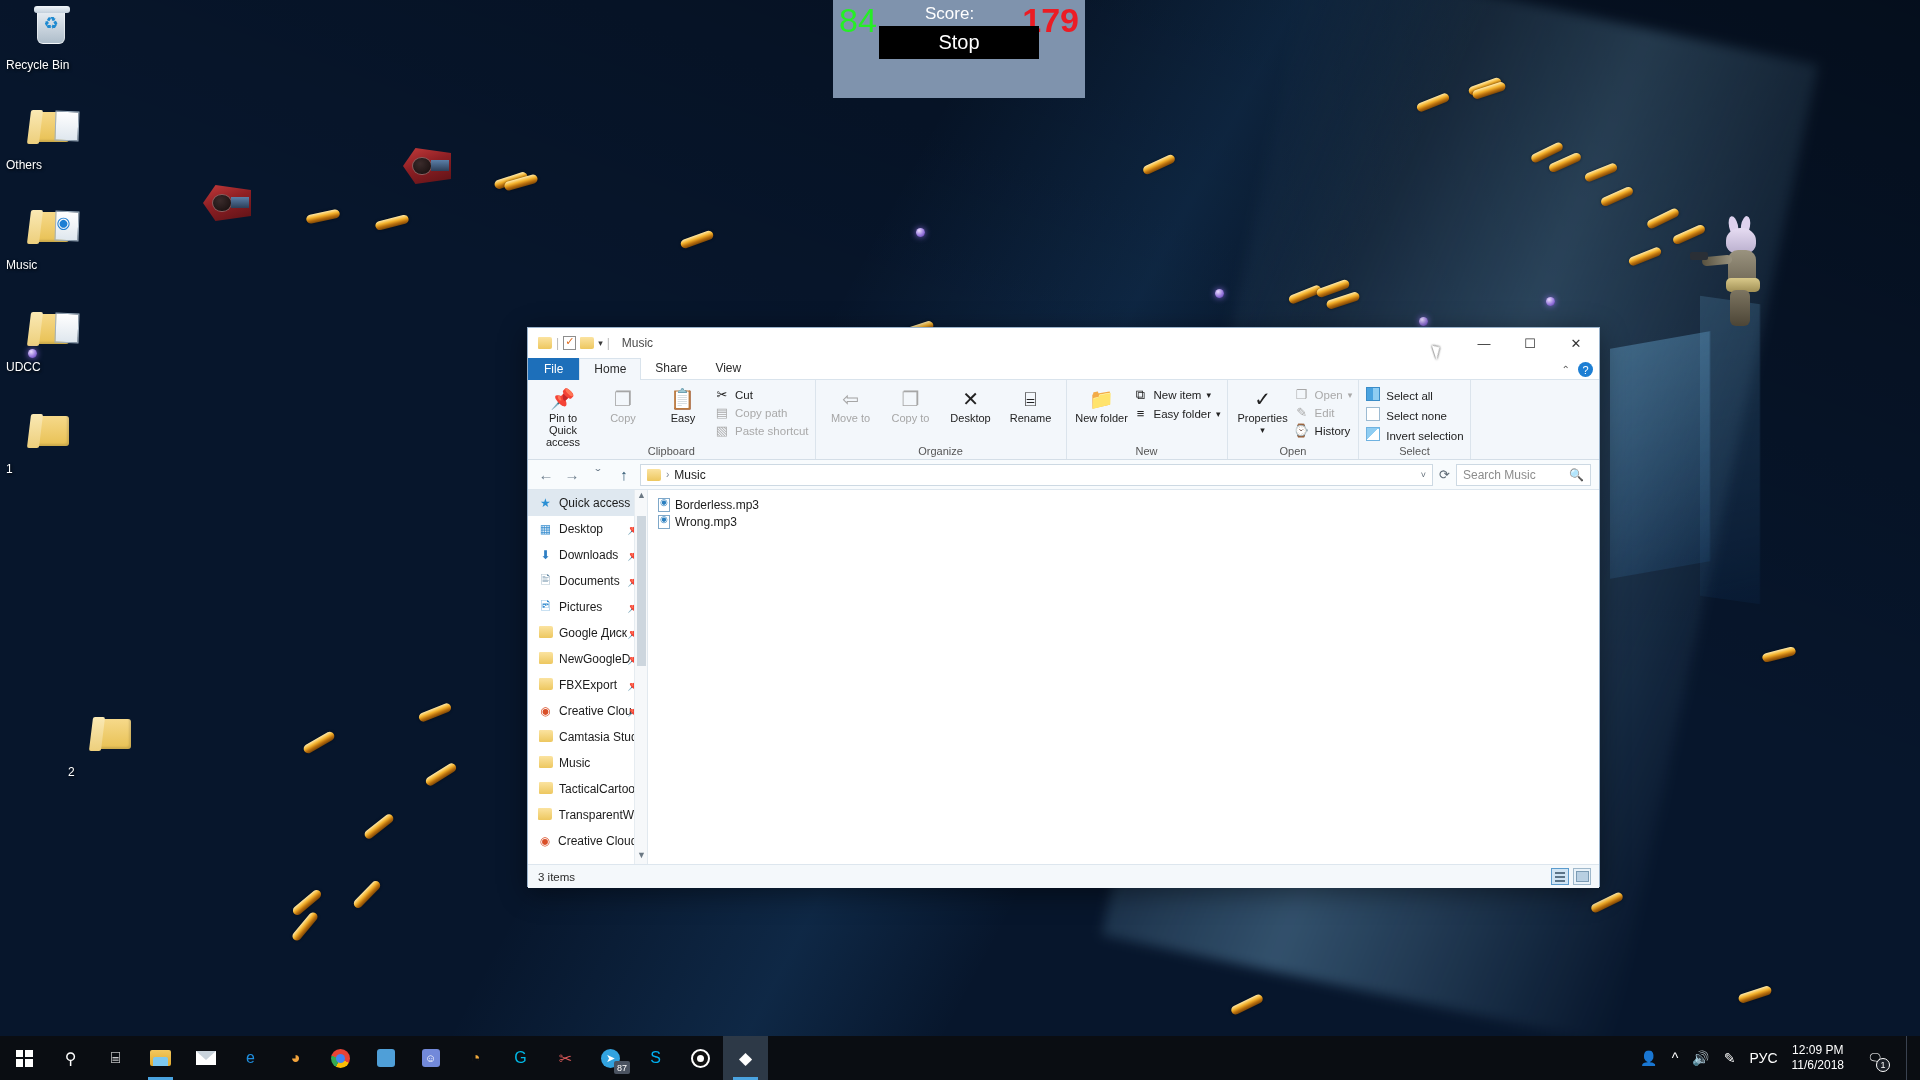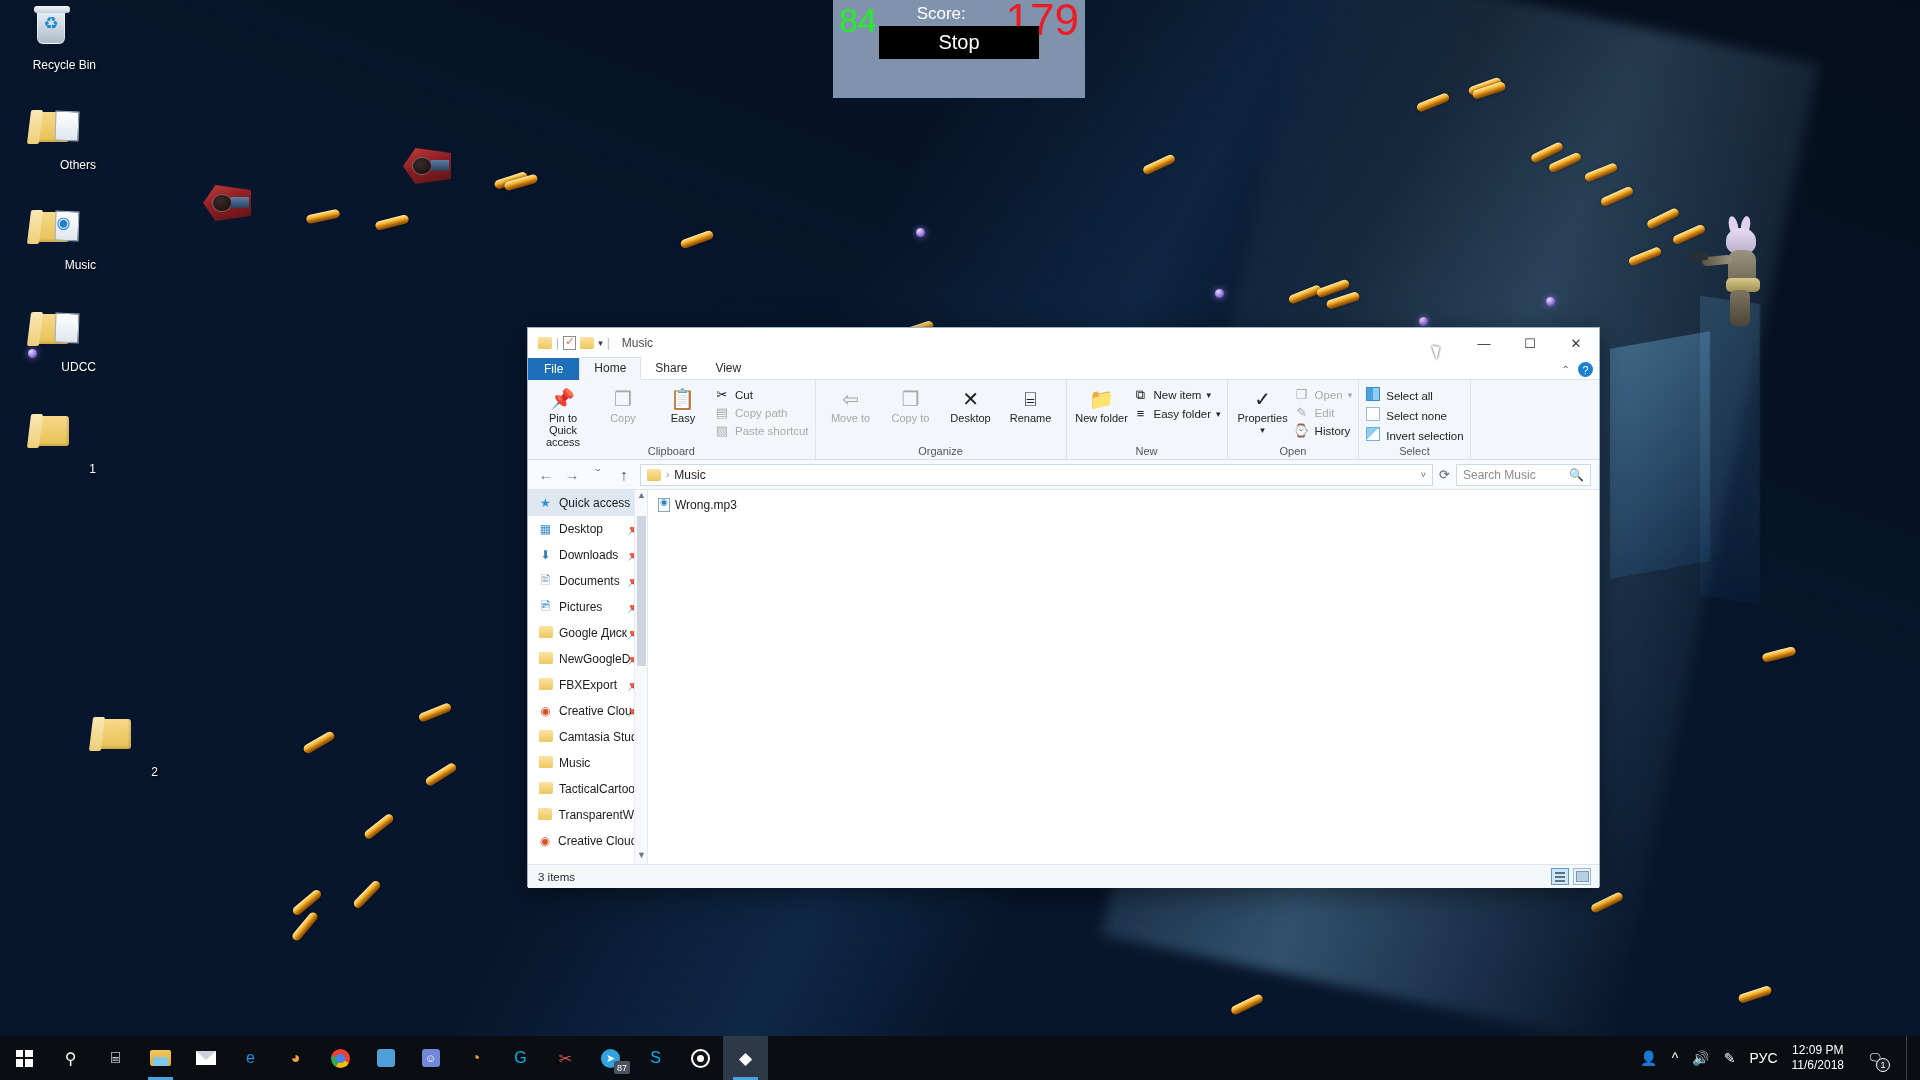--- a/index.html
+++ b/index.html
@@ -24,21 +24,21 @@
     background:
       linear-gradient(118deg, rgba(0,0,0,0) 40%, rgba(70,170,255,0.12) 52%, rgba(0,0,0,0) 60%),
       linear-gradient(200deg, rgba(0,0,0,0.35) 0%, rgba(0,0,0,0) 45%);
   }
   
   .wp-pane{ position:absolute; background:linear-gradient(160deg, rgba(120,200,255,0.40), rgba(40,130,220,0.10)); filter:blur(0.3px);}
   .wp-beam{ position:absolute; background:linear-gradient(100deg, rgba(150,215,255,0.0), rgba(150,215,255,0.30), rgba(150,215,255,0.0)); filter:blur(6px);}
 
   
   .desk-icon {
-    position: absolute; width: 90px; text-align: right;
+    position: absolute; width: 90px; text-align: left;
     color: #fff; font-size: 12px; line-height: 14px;
     text-shadow: 1px 1px 3px rgba(0,0,0,0.9);
   }
   .desk-icon .glyph { display:block; height: 46px; margin-bottom: 4px; position:relative;}
   .folder-shape{
     position:absolute; left:50%; top:4px; transform:translateX(-50%);
     width:36px; height:30px; background:linear-gradient(180deg,#f6d98a,#e8c154);
     border-radius:2px 3px 3px 2px;
     box-shadow: inset -2px -2px 2px rgba(0,0,0,0.12);
   }
@@ -67,21 +67,21 @@
   .ov-mark{ position:absolute; left:56%; top:8px; font-size:16px; color:#1c7fd4; text-shadow:none;}
 
   
   #game-panel{
     position:absolute; left:833px; top:-8px; width:252px; height:106px;
     background:#7f93ad; display:flex; flex-direction:column; align-items:center;
     padding-top:12px;
   }
   #game-panel .row{ width:100%; display:flex; align-items:flex-start; justify-content:space-between; padding:0 6px;}
   .g-left{ color:#25ef25; font-size:34px; line-height:32px; font-weight:400;}
-  .g-right{ color:#ec1c24; font-size:44px; line-height:32px; font-weight:400;}
+  .g-right{ color:#ec1c24; font-size:34px; line-height:32px; font-weight:700;}
   .g-mid{ color:#ffffff; font-size:17px; line-height:19px; text-align:center; flex:1;}
   #stop-button{
     margin-top:5px; width:160px; height:33px; background:#000; color:#fff;
     font-size:20px; display:flex; align-items:center; justify-content:center; border:0; cursor:pointer;
   }
 
   
   .bullet{
     position:absolute; width:34px; height:9px; border-radius:5px;
     background:linear-gradient(180deg,#ffe9a8 0%,#f4b32e 38%,#b96f0d 70%,#7d4706 100%);
@@ -157,21 +157,21 @@
   .qat .mini-props{
     width:13px; height:14px; background:#fff; border:1px solid #8d8d8d; position:relative;
   }
   .qat .mini-props::after{content:"\2713"; position:absolute; left:1px; top:-2px; color:#e06a1b; font-size:11px;}
   .qat .sep{ color:#b9b9b9; }
   .qat .caret{ font-size:9px; color:#3a3a3a; }
   .title-text{ margin-left:8px; color:#4a4a4a; font-size:12px;}
   .win-controls{ position:absolute; right:0; top:0; display:flex; height:30px;}
   .win-btn{ width:46px; height:30px; display:flex; align-items:center; justify-content:center; color:#333; font-size:13px; cursor:pointer;}
 
-  .tabstrip{ height:22px; background:#ffffff; display:flex; align-items:center; position:relative; border-bottom:1px solid #d9e3ec;}
+  .tabstrip{ height:22px; background:#ffffff; display:flex; align-items:flex-start; position:relative; border-bottom:1px solid #d9e3ec;}
   .tab{ padding:3px 14px 4px; font-size:12px; color:#2b2b2b; cursor:pointer;}
   .tab.file{ background:#1d6fba; color:#fff; padding:4px 16px 4px;}
   .tab.active{ background:#f3f7fb; border:1px solid #d9e3ec; border-bottom-color:#f3f7fb;}
   .tabstrip-right{ position:absolute; right:6px; bottom:2px; display:flex; align-items:center; gap:8px;}
   .help-btn{ width:15px; height:15px; border-radius:50%; background:#1d7fd4; color:#fff; font-size:11px; display:flex; align-items:center; justify-content:center; cursor:pointer;}
   .chev{ color:#555; font-size:10px; cursor:pointer;}
 
   .ribbon{ height:80px; background:#f3f7fb; border-bottom:1px solid #d4dee7; display:flex; position:relative;}
   .rgroup{ display:flex; flex-direction:column; justify-content:space-between; border-right:1px solid #dbe4ec; padding:4px 6px 0;}
   .rgroup .label{ text-align:center; font-size:11px; color:#555; padding-bottom:2px;}
@@ -640,20 +640,27 @@
         </div>
       <div class="navscroll">
         <div class="up">▲</div>
         <div class="thumb"></div>
         <div class="dn">▼</div>
       </div>
     </div>
     <div class="list">
       <div id="rows" style="padding-top: 6px;">
           <div class="row">
+            <div class="c" style="width: 170px;"><span class="mp3ic"></span><span>Borderless.mp3</span></div>
+            <div class="c" style="width: 45px;"></div>
+            <div class="c sub" style="width: 200px;"></div>
+            <div class="c sub" style="width: 165px;"></div>
+            <div class="c sub" style="width: 210px;"></div>
+          </div>
+          <div class="row">
             <div class="c" style="width: 170px;"><span class="mp3ic"></span><span>Wrong.mp3</span></div>
             <div class="c" style="width: 45px;"></div>
             <div class="c sub" style="width: 200px;"></div>
             <div class="c sub" style="width: 165px;"></div>
             <div class="c sub" style="width: 210px;"></div>
           </div>
         </div>
     </div>
   </div>
 

